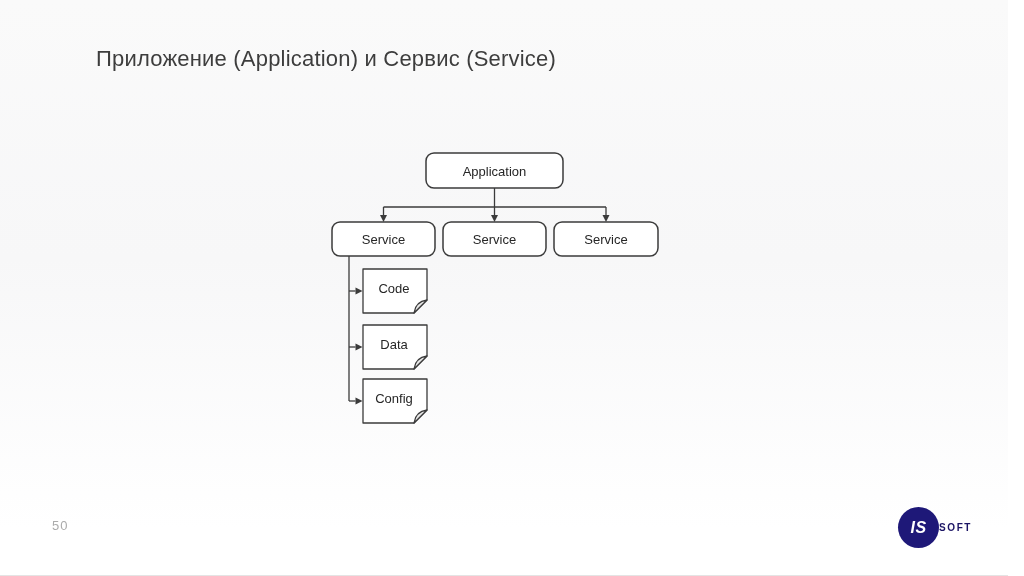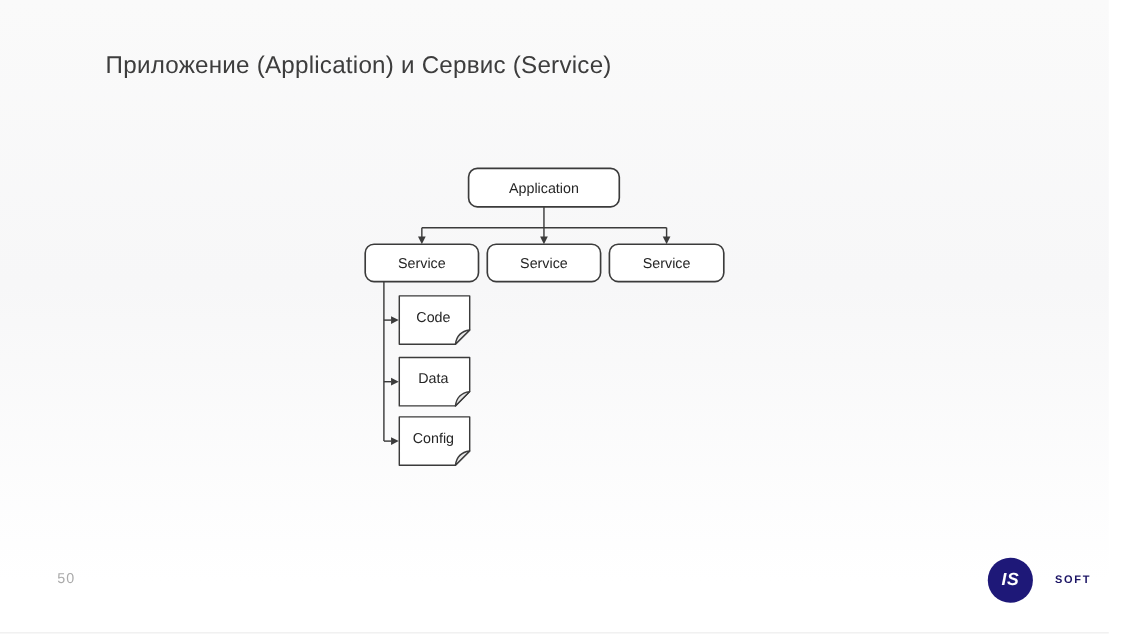--- a/index.html
+++ b/index.html
@@ -64,21 +64,21 @@
     color: #ffffff;
     font-size: 16px;
     font-weight: bold;
     font-style: italic;
     display: flex;
     align-items: center;
     justify-content: center;
     letter-spacing: 0.5px;
   }
   .logo-text {
-    margin-left: 20px;
+    margin-left: 0;
     font-size: 10px;
     font-weight: bold;
     letter-spacing: 1.6px;
     color: #1b1464;
   }
 </style>
 </head>
 <body>
 
 <div class="slide">

